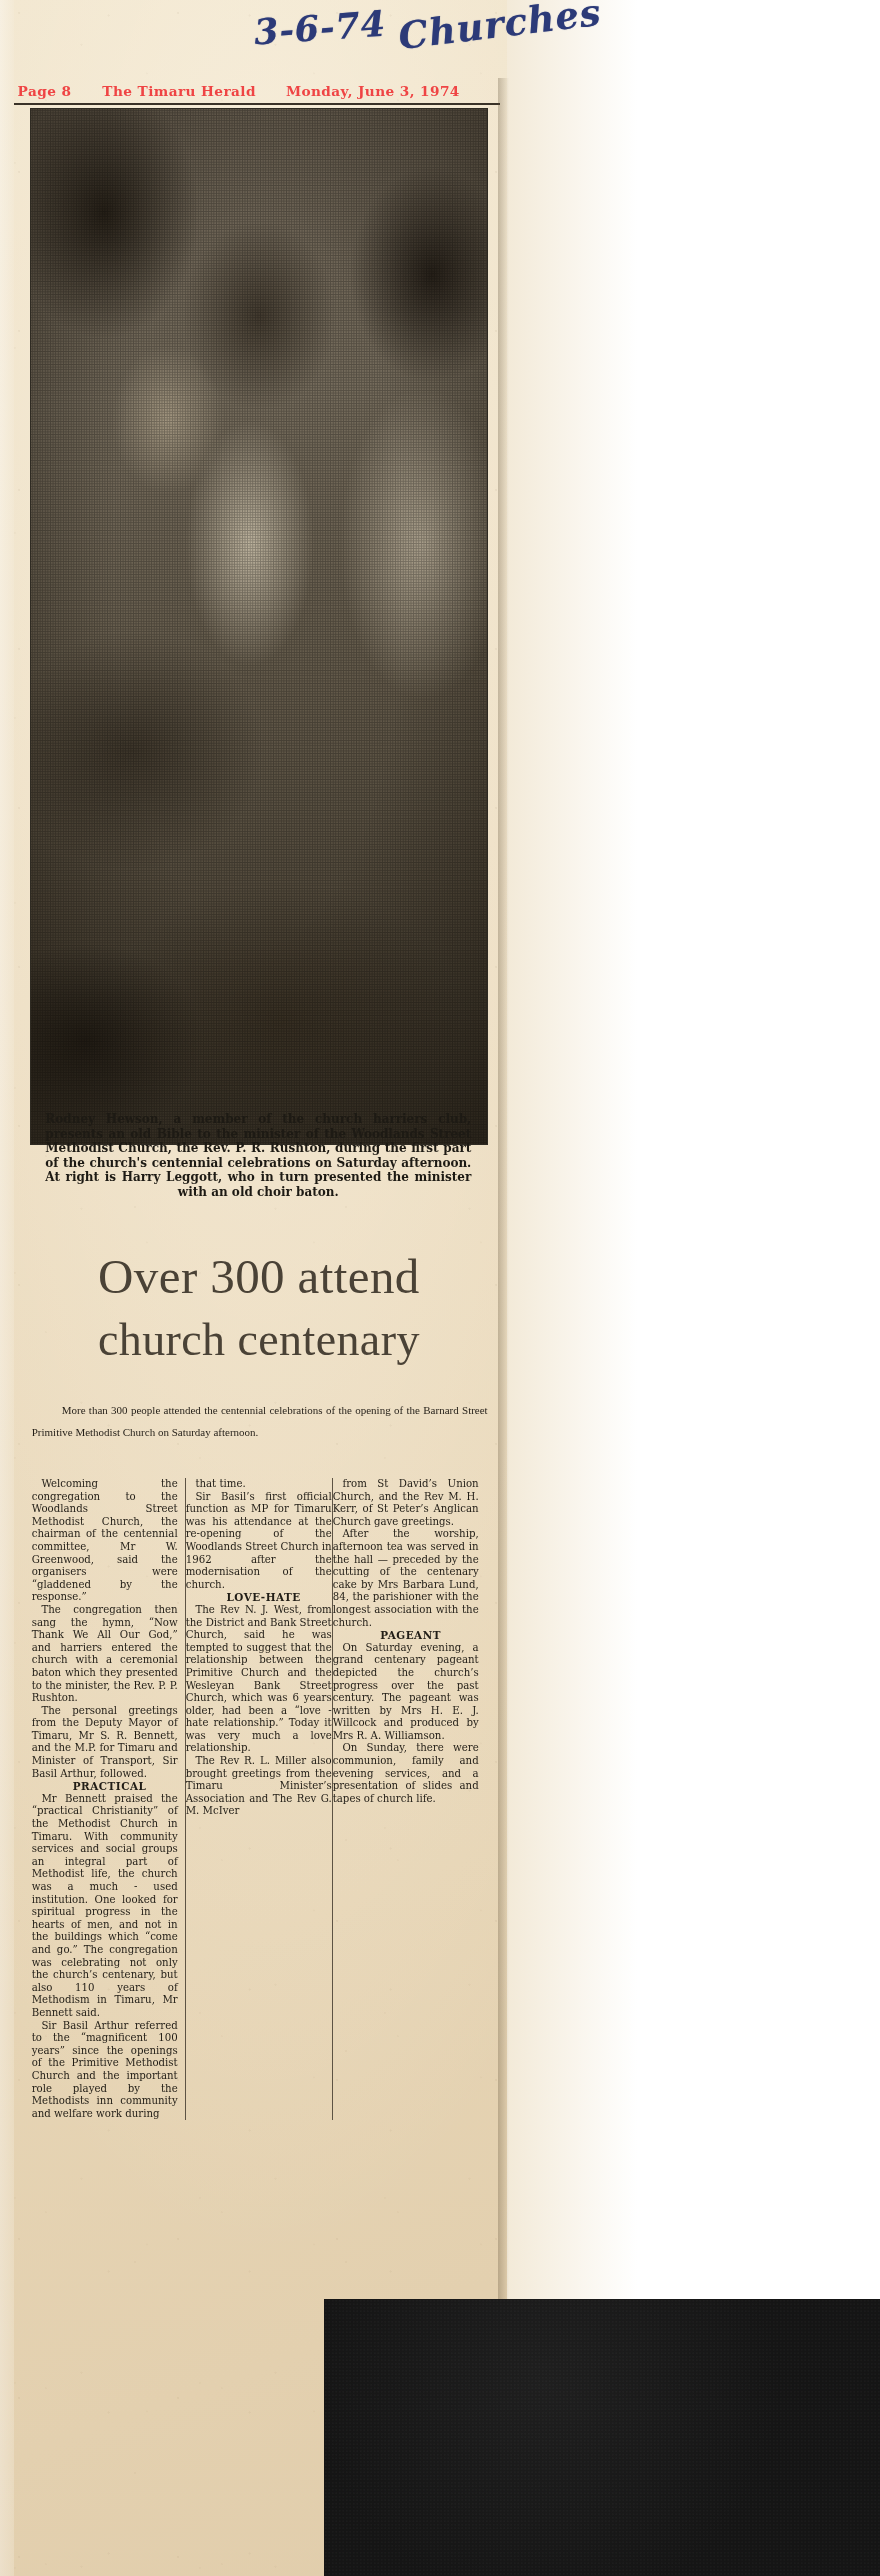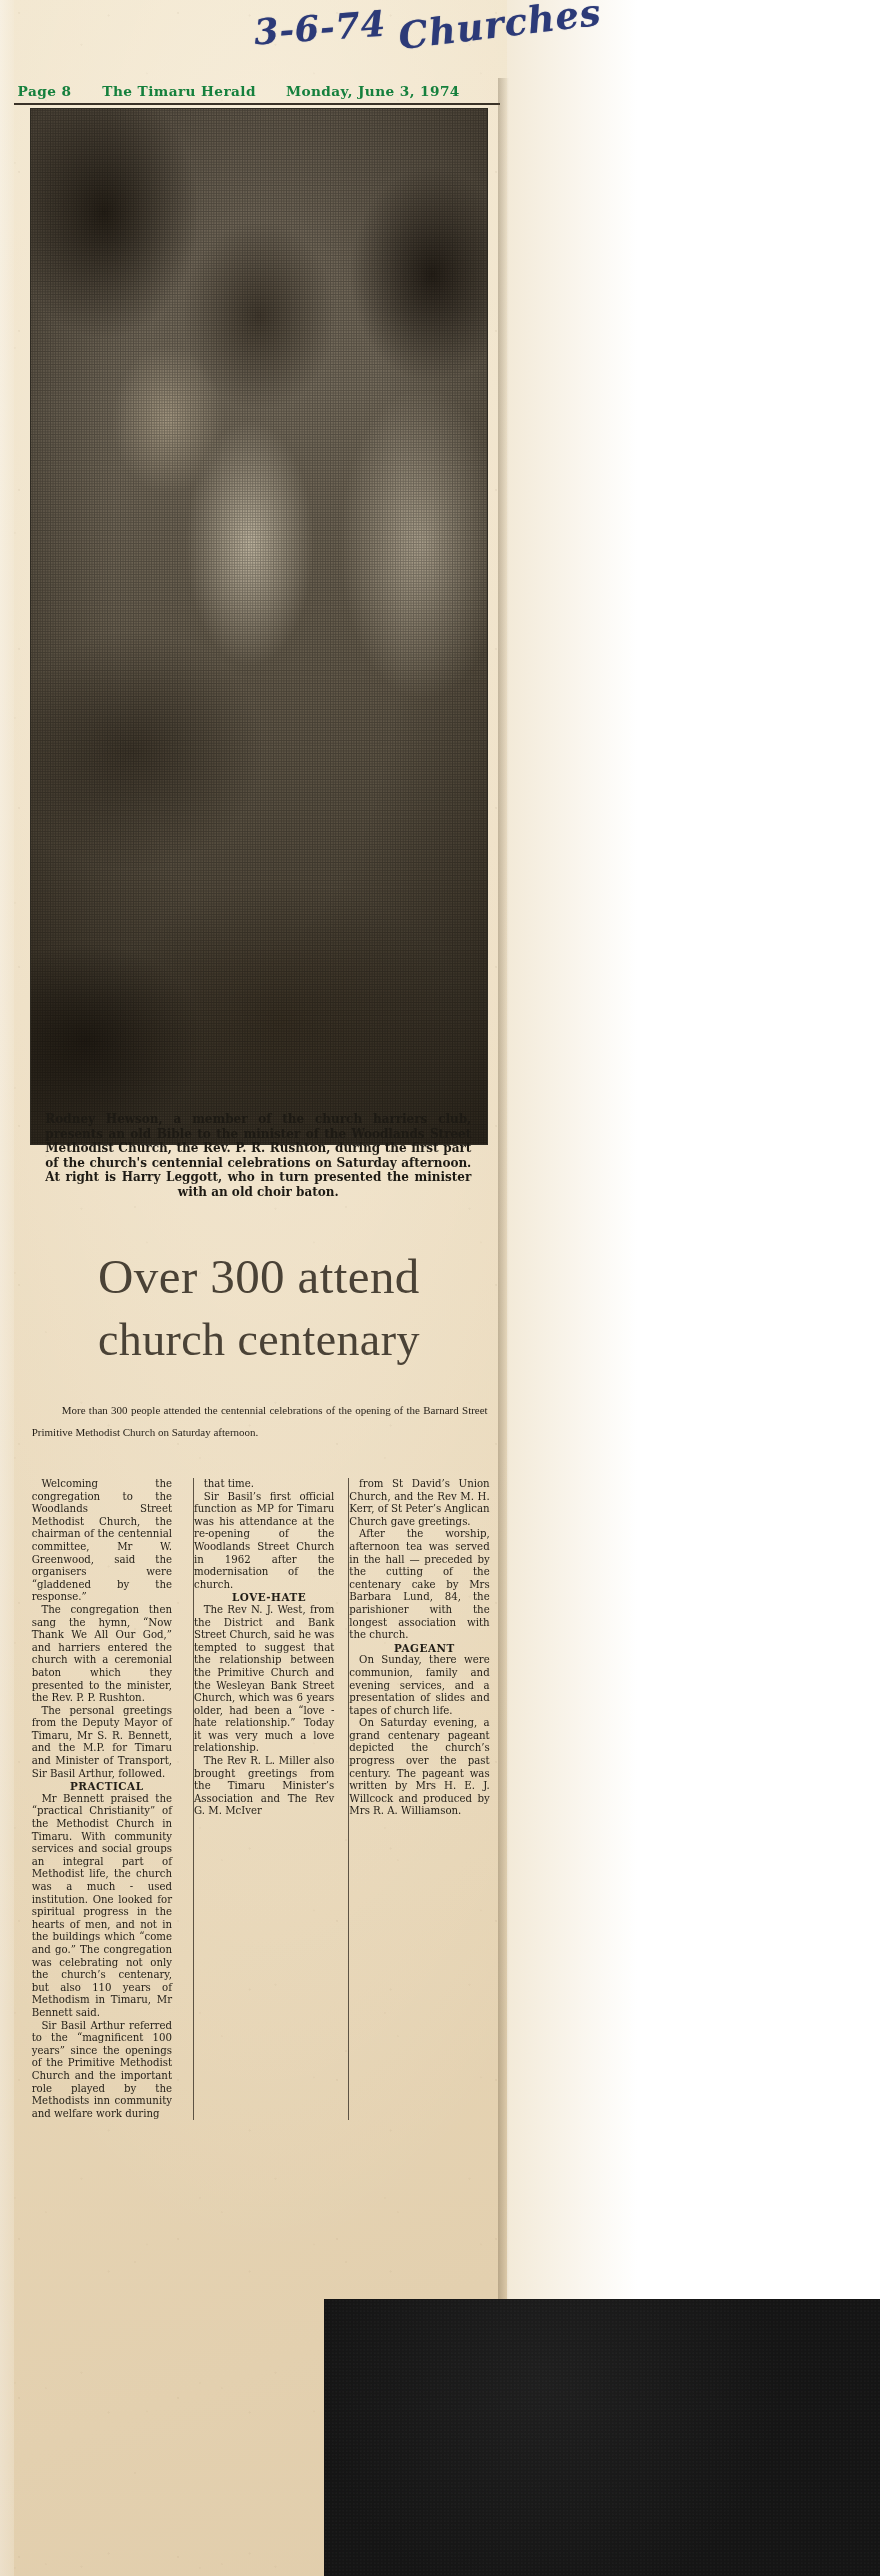--- a/index.html
+++ b/index.html
@@ -74,21 +74,21 @@
 
   
   #masthead {
     position: absolute;
     left: 1.8px; top: 0;
     width: 486px;
     height: 25px;
     font-family: "DejaVu Serif", serif;
     font-weight: 700;
     font-size: 13.7px;
-    color: #15803d;
+    color: #ef4444;
     letter-spacing: 0.4px;
     display: flex;
     align-items: center;
   }
   #masthead .mh-page   { margin-left: 3.5px; }
   #masthead .mh-title  { margin-left: 31px; }
   #masthead .mh-date   { margin-left: 30px; }
 
   #rule-top {
     position: absolute;
@@ -181,21 +181,21 @@
     text-align: justify;
     text-indent: 30px;
   }
 
   
   #columns {
     position: absolute;
     left: 19.4px; top: 1400px;
     width: 458px;
     display: flex;
-    gap: 14px;
+    gap: 0;
   }
   .col {
     width: 146px;
     font-family: "DejaVu Serif", serif;
     font-size: 10.2px;
     line-height: 12.6px;
     color: #211d16;
     text-align: justify;
     padding-right: 7px;
   }
@@ -309,22 +309,22 @@
         <p class="first">that time.</p>
         <p class="">Sir Basil’s first official function as MP for Timaru was his attendance at the re-opening of the Woodlands Street Church in 1962 after the modernisation of the church.</p>
         <p class="subhead">LOVE-HATE</p>
         <p class="">The Rev N. J. West, from the District and Bank Street Church, said he was tempted to suggest that the relationship between the Primitive Church and the Wesleyan Bank Street Church, which was 6 years older, had been a “love - hate relationship.” Today it was very much a love relationship.</p>
         <p class="">The Rev R. L. Miller also brought greetings from the Timaru Minister’s Association and The Rev G. M. McIver</p>
       </div>
     <div class="col">
         <p class="first">from St David’s Union Church, and the Rev M. H. Kerr, of St Peter’s Anglican Church gave greetings.</p>
         <p class="">After the worship, afternoon tea was served in the hall — preceded by the cutting of the centenary cake by Mrs Barbara Lund, 84, the parishioner with the longest association with the church.</p>
         <p class="subhead">PAGEANT</p>
+        <p class="">On Saturday evening, a grand centenary pageant depicted the church’s progress over the past century. The pageant was written by Mrs H. E. J. Willcock and produced by Mrs R. A. Williamson.</p>
         <p class="">On Sunday, there were communion, family and evening services, and a presentation of slides and tapes of church life.</p>
-        <p class="">On Saturday evening, a grand centenary pageant depicted the church’s progress over the past century. The pageant was written by Mrs H. E. J. Willcock and produced by Mrs R. A. Williamson.</p>
       </div>
   </div>
 
 </div>
 
 <div id="clip-shadow"></div>
 <div id="scanner-void"></div>
 
 
 </body></html>

